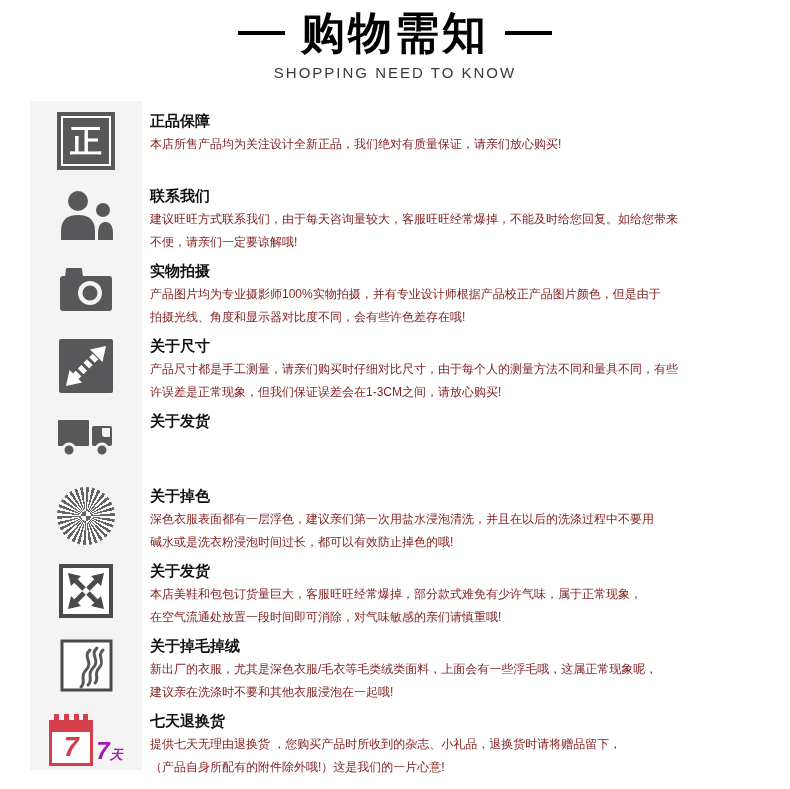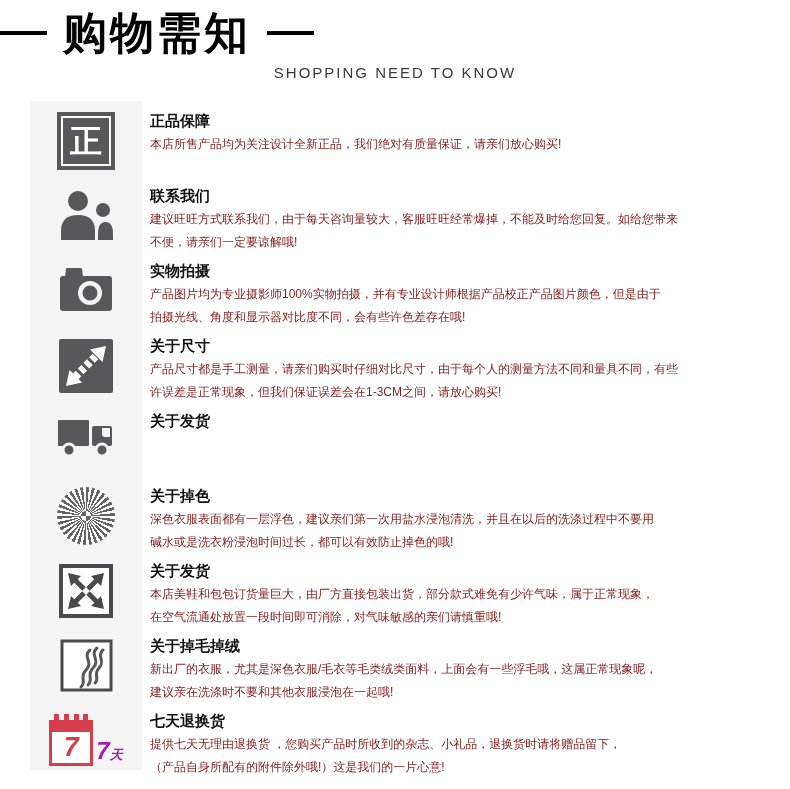--- a/index.html
+++ b/index.html
@@ -3,21 +3,21 @@
 <meta charset="utf-8">
 <style>
   html,body { margin:0; padding:0; }
   body {
     width:790px; height:789px; position:relative; background:#ffffff;
     font-family:"Liberation Sans","DejaVu Sans",sans-serif;
     overflow:hidden;
   }
   
   .header { position:absolute; top:0; left:0; width:790px; text-align:center; }
-  .title-row { display:flex; align-items:center; gap:16px; margin-top:6px; height:54px; }
+  .title-row { display:flex; align-items:center; justify-content:center; gap:16px; margin-top:6px; height:54px; }
   .hline { width:47px; height:4px; background:#000; }
   .main-title { font-size:44px; font-weight:bold; color:#000; letter-spacing:3px; line-height:1; white-space:nowrap; }
   .subtitle { font-size:15px; color:#3a3a3a; letter-spacing:2px; margin-top:4px; }
 
   
   .strip { position:absolute; left:30px; top:101px; width:112px; height:669px; background:#f4f4f4; }
 
   
   .sections { position:absolute; left:30px; top:110px; width:746px; }
   .section { display:flex; height:75px; }
@@ -165,21 +165,21 @@
             <polygon points="45,9 32,12 42,22" stroke="none"></polygon>
           <line x1="25" y1="29" x2="16" y2="38"></line>
             <polygon points="9,45 12,32 22,42" stroke="none"></polygon>
           <line x1="29" y1="29" x2="38" y2="38"></line>
             <polygon points="45,45 42,32 32,42" stroke="none"></polygon>
         </g>
       </svg>
     </div>
     <div class="text-cell">
       <div class="section-title">关于发货</div>
-      <div class="section-body">本店美鞋和包包订货量巨大，由厂方直接包装出货，部分款式难免有少许气味，属于正常现象，
+      <div class="section-body">本店美鞋和包包订货量巨大，客服旺旺经常爆掉，部分款式难免有少许气味，属于正常现象，
 在空气流通处放置一段时间即可消除，对气味敏感的亲们请慎重哦!</div>
     </div>
   </div>
 
   <div class="section">
     <div class="icon-cell">
       <svg class="svgicon" width="53" height="53" viewBox="0 0 53 53" style="margin-top:2px">
         <rect x="2" y="2" width="49" height="49" fill="#fff" stroke="#4a4a4c" stroke-width="3"></rect>
         <g stroke="#58585a" stroke-width="3" fill="none" stroke-linecap="round">
           <path d="M30 11 C22 18 34 23 26 31 C19 38 27 42 21 48"></path>

